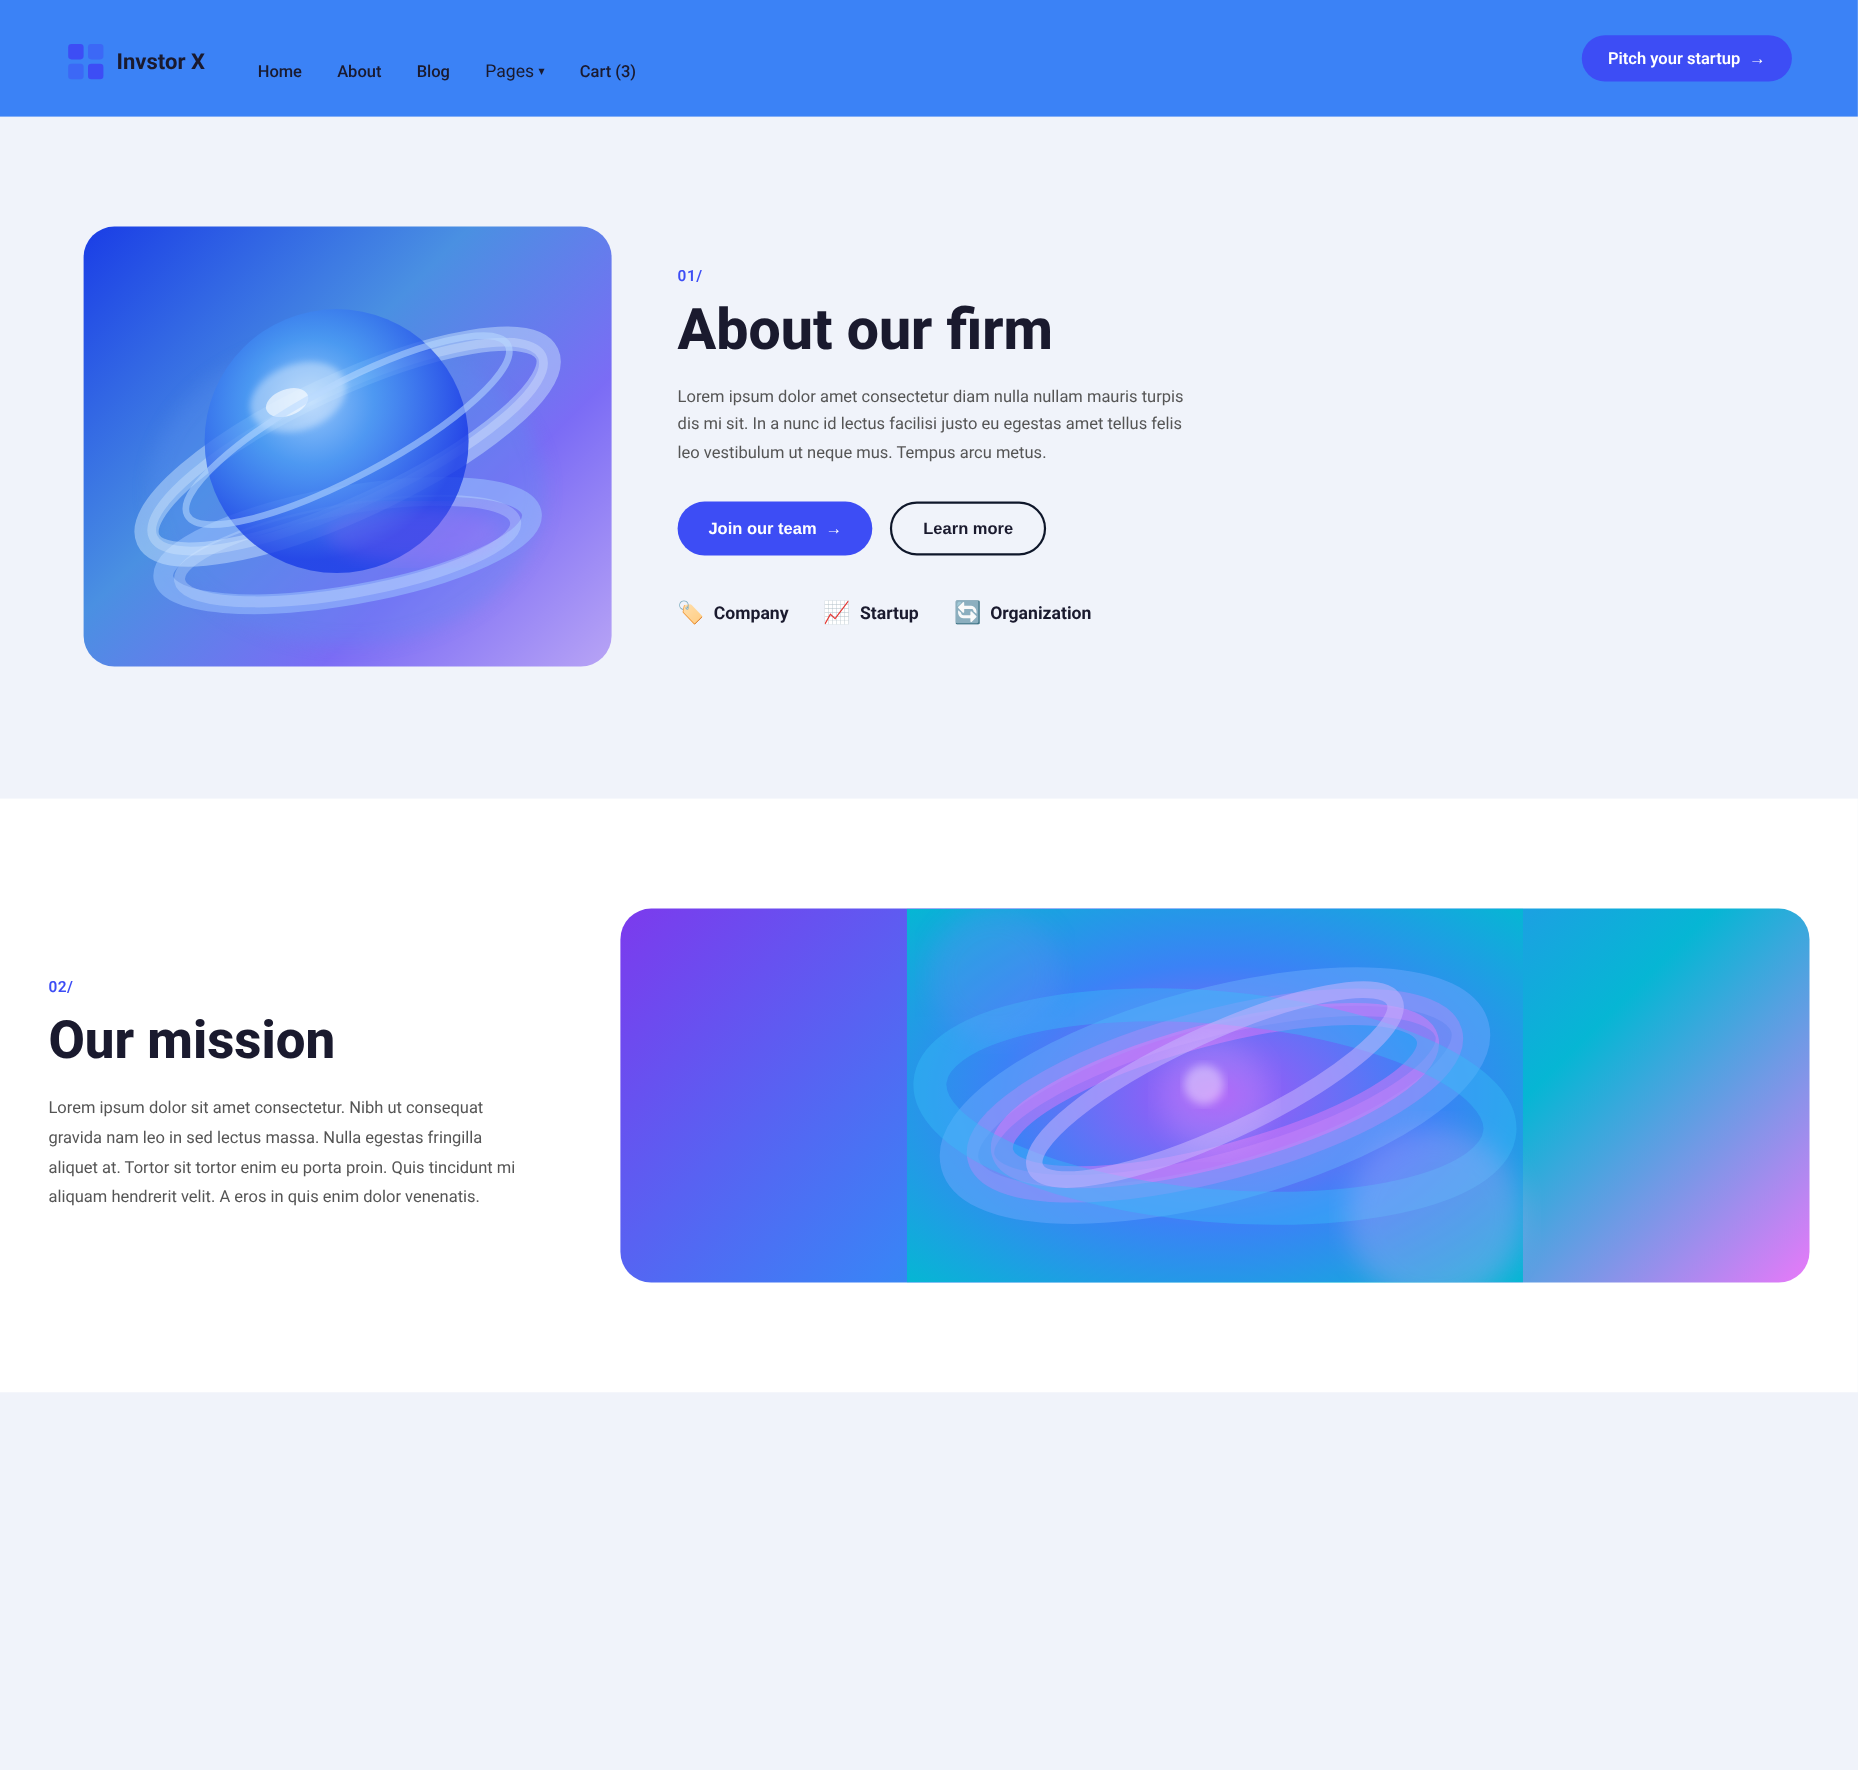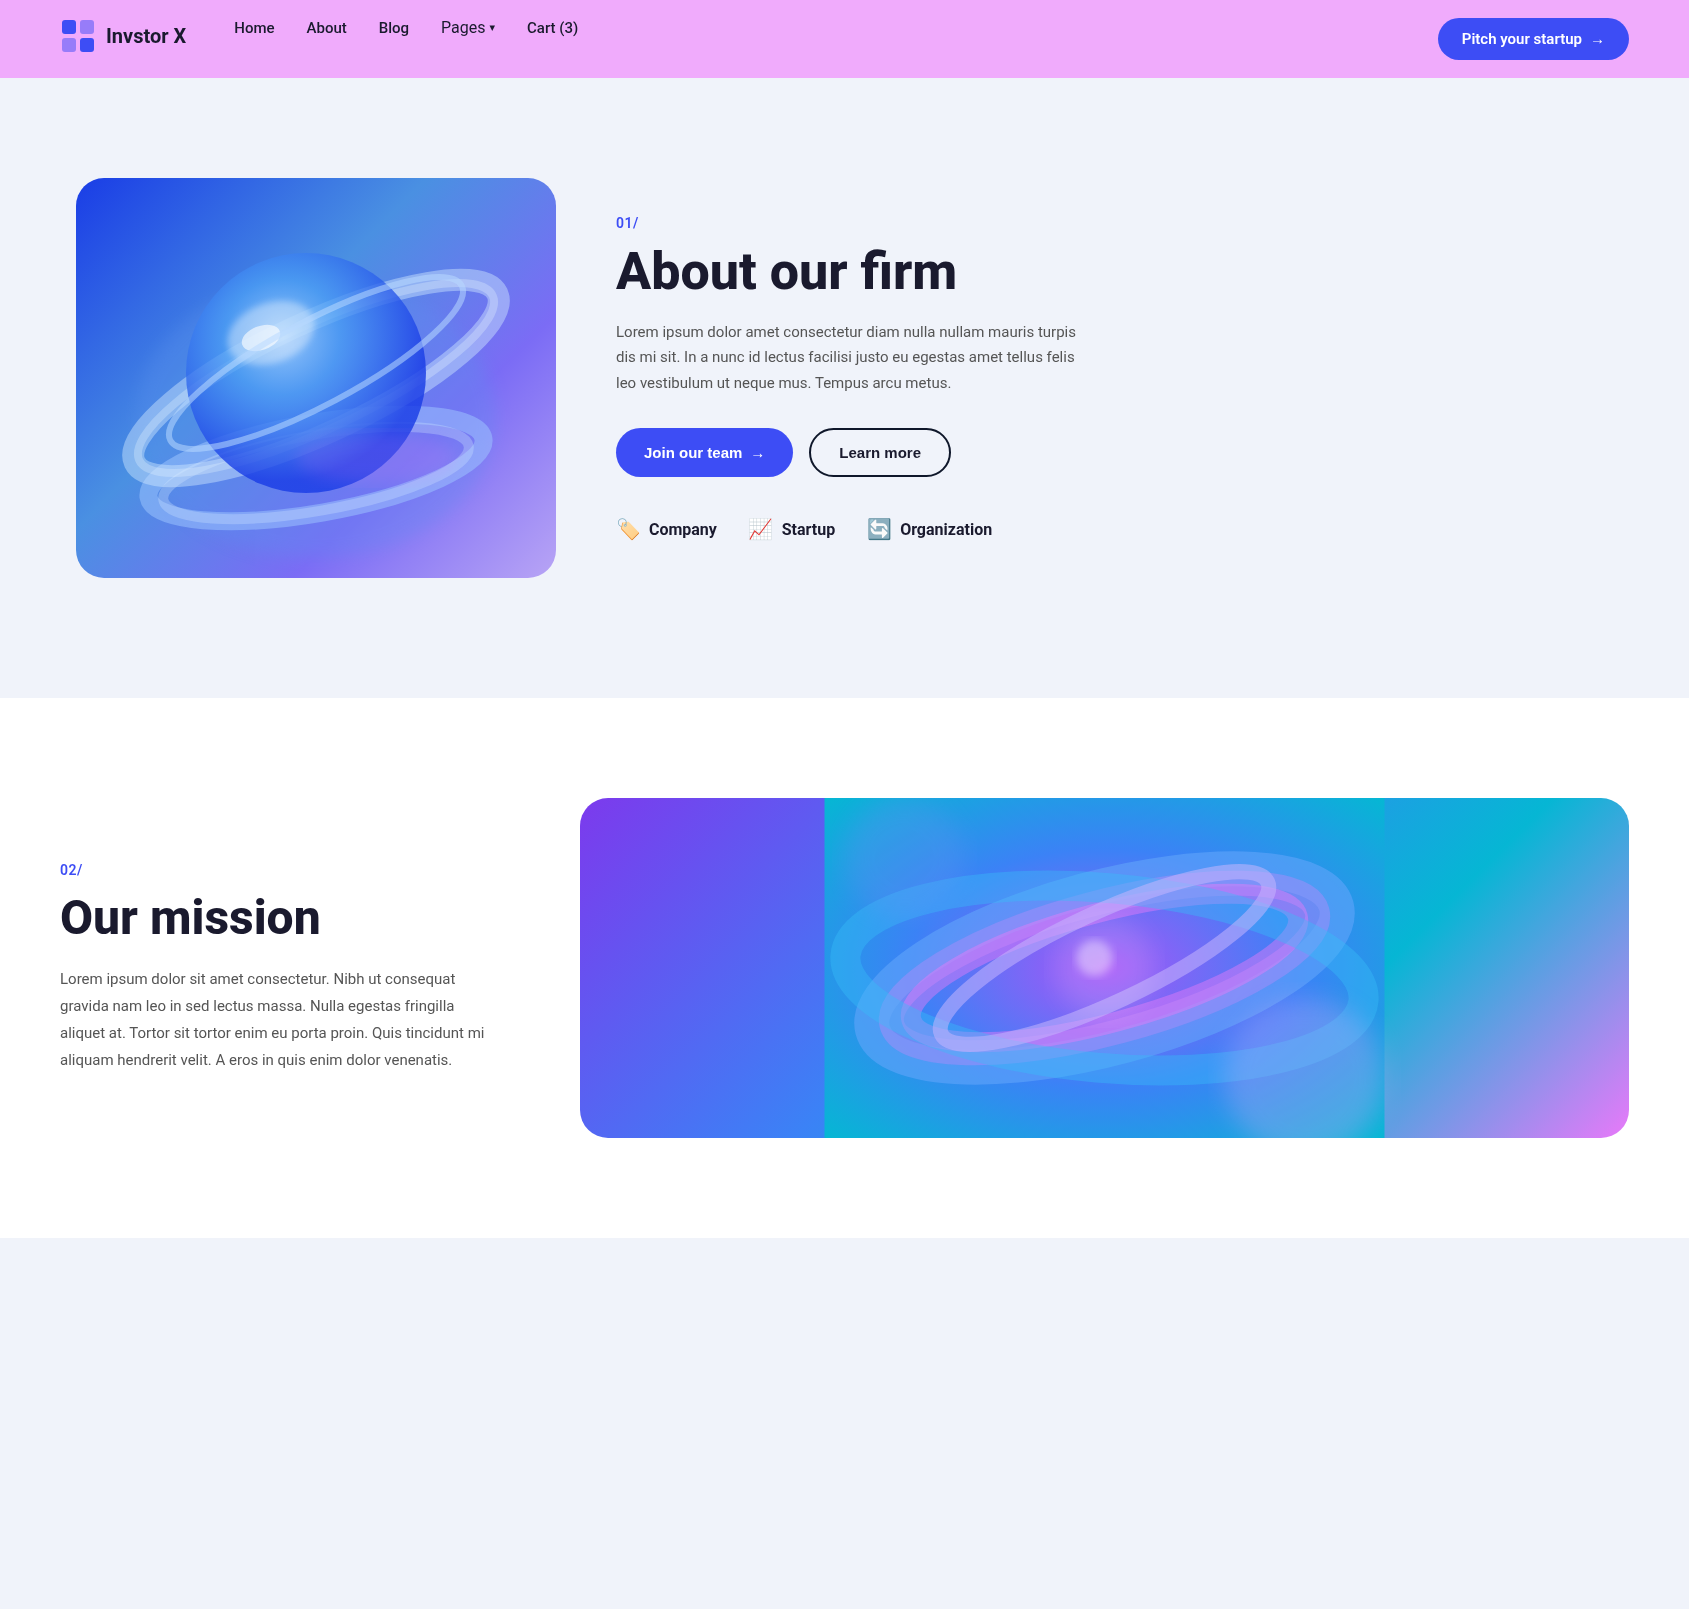--- a/index.html
+++ b/index.html
@@ -7,23 +7,23 @@
     body {
       font-family: -apple-system, BlinkMacSystemFont, 'Segoe UI', Roboto, sans-serif;
       background: #f0f3fa;
       color: #1a1a2e;
       overflow-x: hidden;
     }
 
     
     nav {
       display: flex;
-      align-items: flex-start;
-      padding: 18px 60px;
-      background: #f0abfc;
+      align-items: flex-end;
+      padding: 32px 60px;
+      background: #3b82f6;
       position: sticky;
       top: 0;
       z-index: 100;
     }
 
     .logo {
       display: flex;
       align-items: center;
       gap: 10px;
       margin-right: 48px;
@@ -180,21 +180,21 @@
       color: #1a1a2e;
     }
 
     .partner-icon {
       font-size: 20px;
     }
 
     
     .section-2 {
       background: #fff;
-      padding: 100px 60px;
+      padding: 100px 44px;
       display: flex;
       align-items: center;
       gap: 80px;
       min-height: 500px;
     }
 
     .mission-content {
       flex: 0 0 440px;
     }
 

